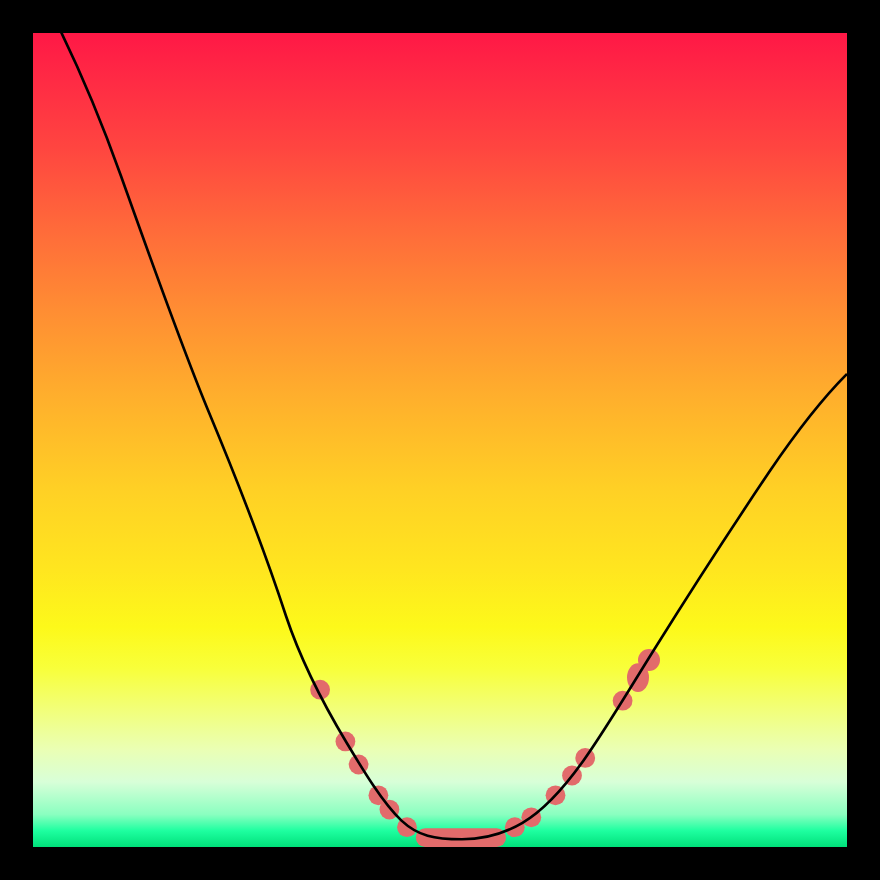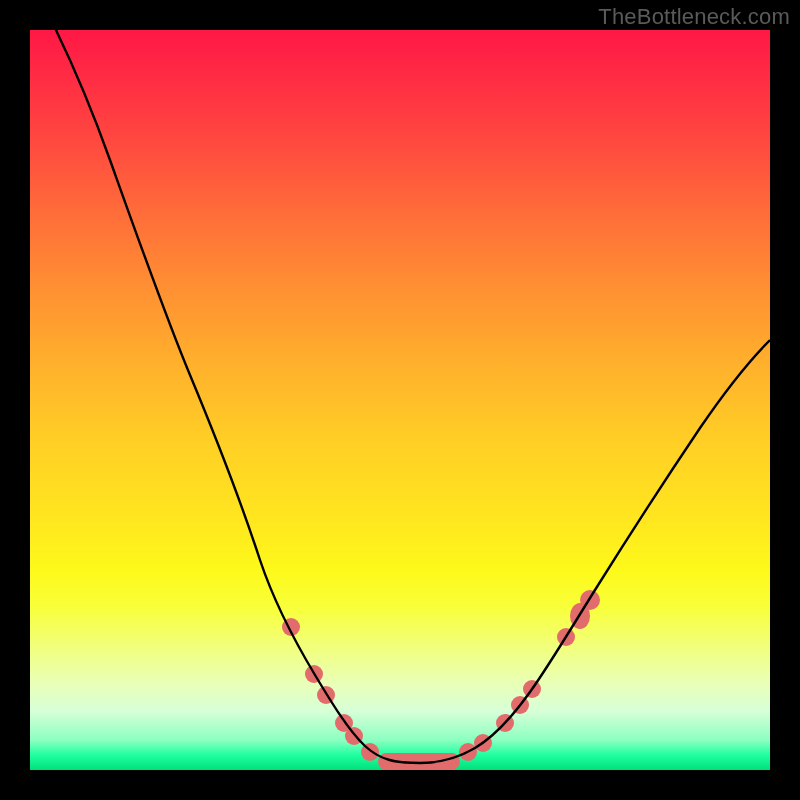--- a/index.html
+++ b/index.html
@@ -116,14 +116,13 @@
            C 300 670, 318 700, 335 716
            C 350 730, 365 733, 390 733
            C 410 733, 428 728, 445 718
            C 462 708, 480 690, 500 662
            C 520 634, 540 600, 565 560
            C 595 512, 635 450, 670 398
            C 700 354, 720 330, 740 310"></path>
     </svg>
   </div>
 
-  <div class="watermark">TheBottleneck.com</div>
 </div>
 
 </body></html>

